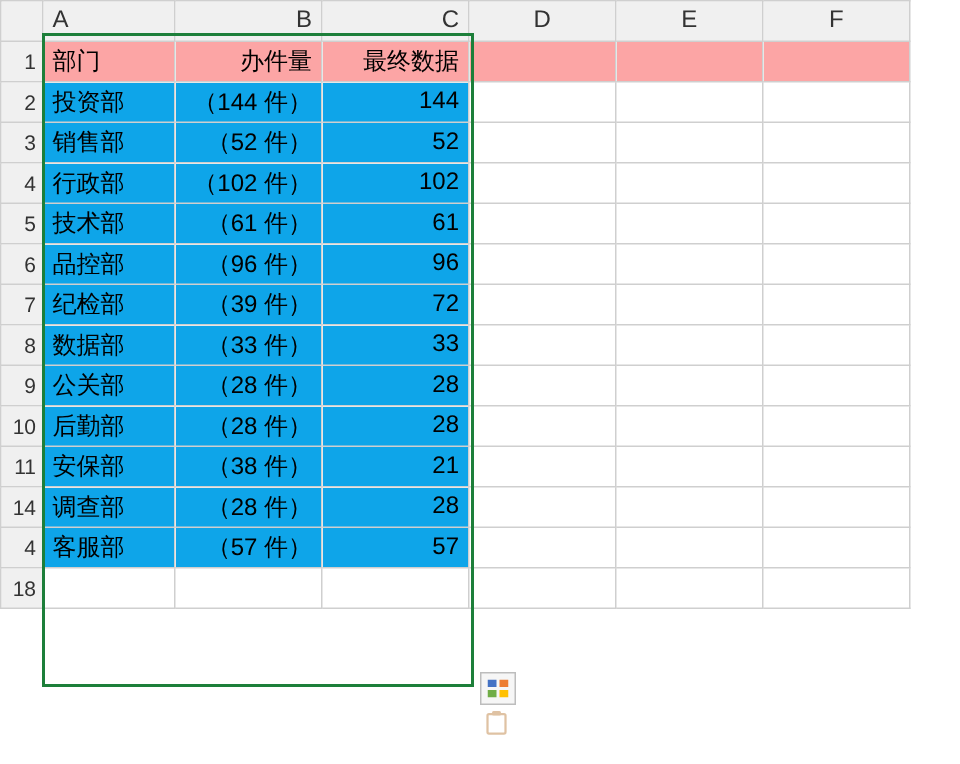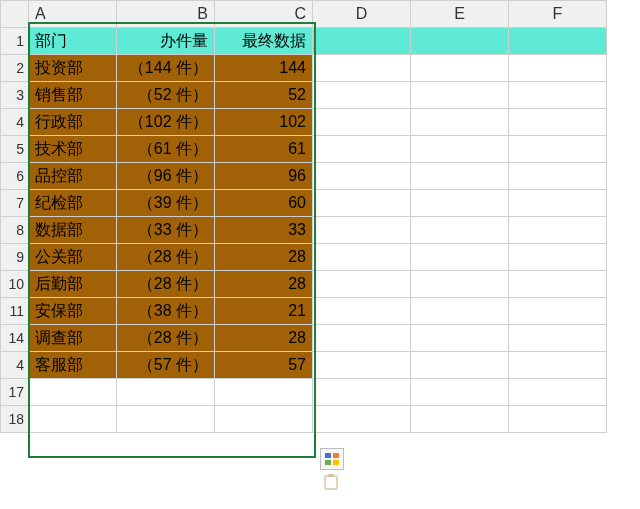--- a/index.html
+++ b/index.html
@@ -5,22 +5,22 @@
   html,body{margin:0;padding:0;background:#fff;font-family:"Microsoft YaHei",Arial,sans-serif;font-size:16px;color:#000;}
   .sheet{position:relative;width:640px;height:509px;overflow:hidden;}
   table{border-collapse:collapse;table-layout:fixed;}
   th,td{box-sizing:border-box;border:1px solid #cfcfcf;height:27px;padding:0 6px;white-space:nowrap;overflow:hidden;}
   th{background:#f0f0f0;font-weight:normal;color:#333;text-align:center;}
   .rowhdr{width:28px;background:#f0f0f0;color:#333;text-align:right;padding-right:4px;font-size:14px;}
   .colA{width:88px;text-align:left;}
   .colB{width:98px;text-align:right;}
   .colC{width:98px;text-align:right;}
   .colD,.colE,.colF{width:98px;}
-  .sel{background:#a16207;}
-  .hdrRow td{background:#5eead4;}
+  .sel{background:#0ea5e9;}
+  .hdrRow td{background:#fca5a5;}
   
   .selbox{position:absolute;border:2px solid #1d7f3a;pointer-events:none;
           left:28px;top:22px;width:284px;height:432px;}
   
   .qa{position:absolute;left:320px;top:448px;width:22px;height:20px;
       border:1px solid #bdbdbd;background:#f6f6f6;display:flex;align-items:center;justify-content:center;}
   .qa svg{display:block;}
   .qa2{position:absolute;left:320px;top:474px;width:22px;height:20px;opacity:.5;
       display:flex;align-items:center;justify-content:center;}
 </style>
@@ -92,21 +92,21 @@
           <td class="colB sel">（96 件）</td>
           <td class="colC sel">96</td>
           <td class="colD"></td>
           <td class="colE"></td>
           <td class="colF"></td>
         </tr>
   <tr>
           <th class="rowhdr">7</th>
           <td class="colA sel">纪检部</td>
           <td class="colB sel">（39 件）</td>
-          <td class="colC sel">60</td>
+          <td class="colC sel">72</td>
           <td class="colD"></td>
           <td class="colE"></td>
           <td class="colF"></td>
         </tr>
   <tr>
           <th class="rowhdr">8</th>
           <td class="colA sel">数据部</td>
           <td class="colB sel">（33 件）</td>
           <td class="colC sel">33</td>
           <td class="colD"></td>
@@ -153,29 +153,20 @@
           <th class="rowhdr">4</th>
           <td class="colA sel">客服部</td>
           <td class="colB sel">（57 件）</td>
           <td class="colC sel">57</td>
           <td class="colD"></td>
           <td class="colE"></td>
           <td class="colF"></td>
         </tr>
 
   <tr>
-          <th class="rowhdr">17</th>
-          <td class="colA"></td>
-          <td class="colB"></td>
-          <td class="colC"></td>
-          <td class="colD"></td>
-          <td class="colE"></td>
-          <td class="colF"></td>
-        </tr>
-  <tr>
           <th class="rowhdr">18</th>
           <td class="colA"></td>
           <td class="colB"></td>
           <td class="colC"></td>
           <td class="colD"></td>
           <td class="colE"></td>
           <td class="colF"></td>
         </tr>
 </tbody>
     </table>

